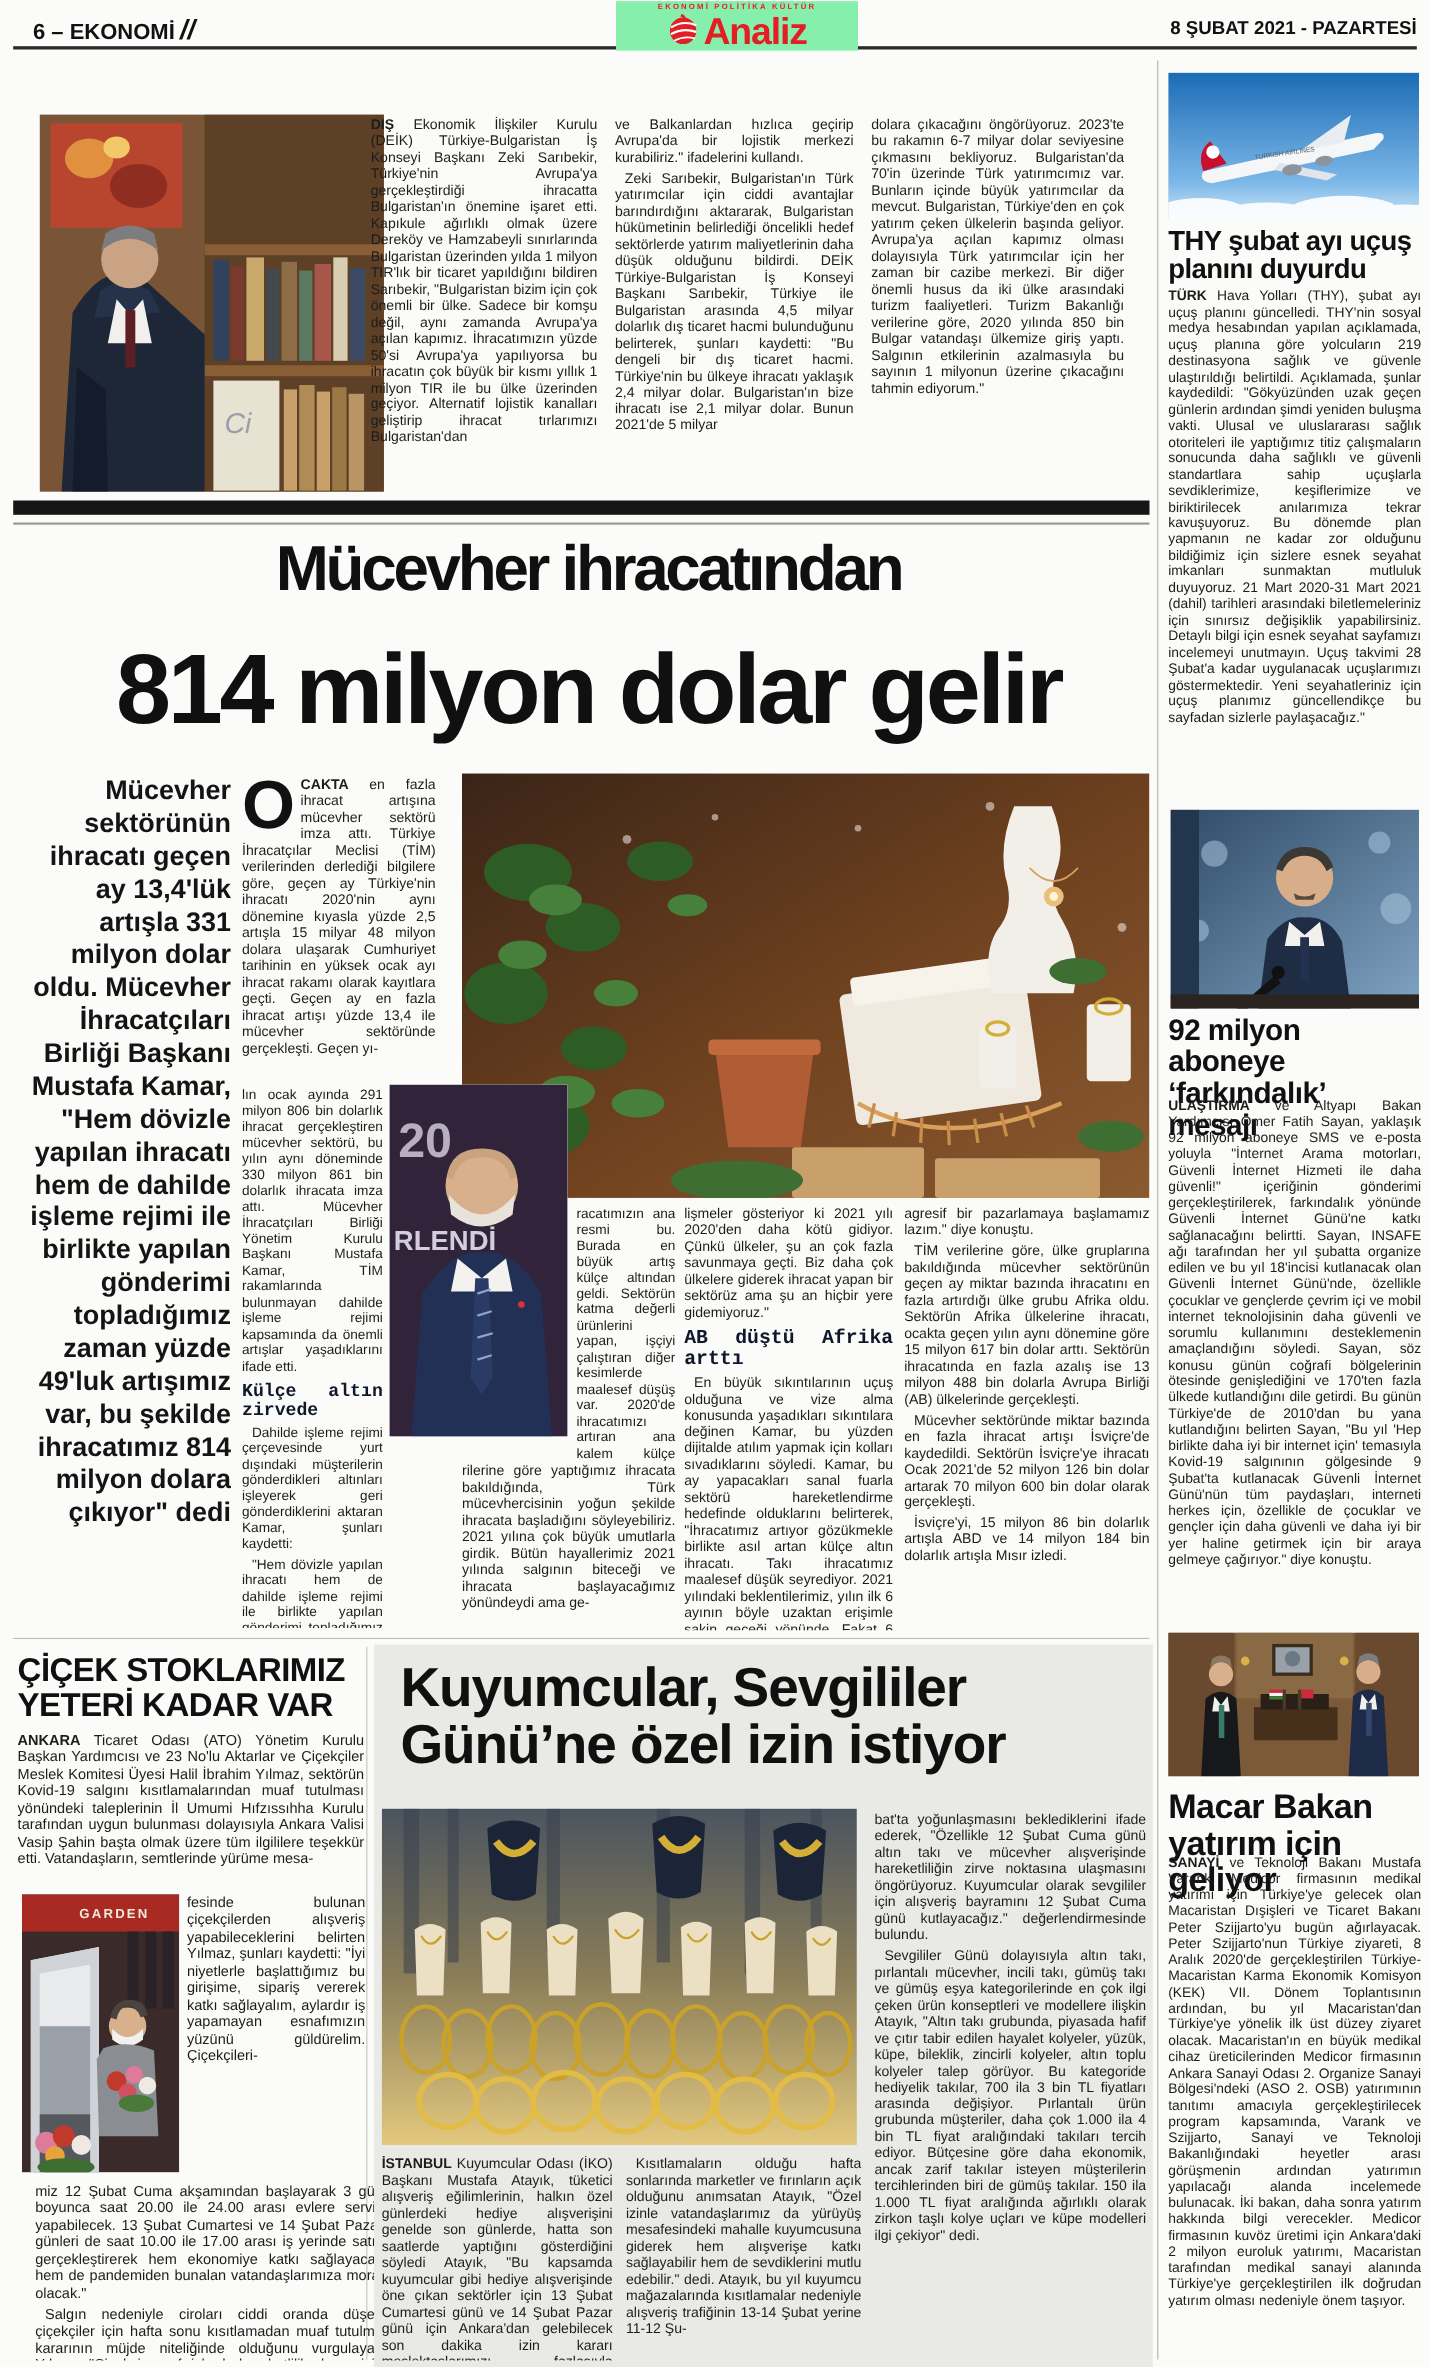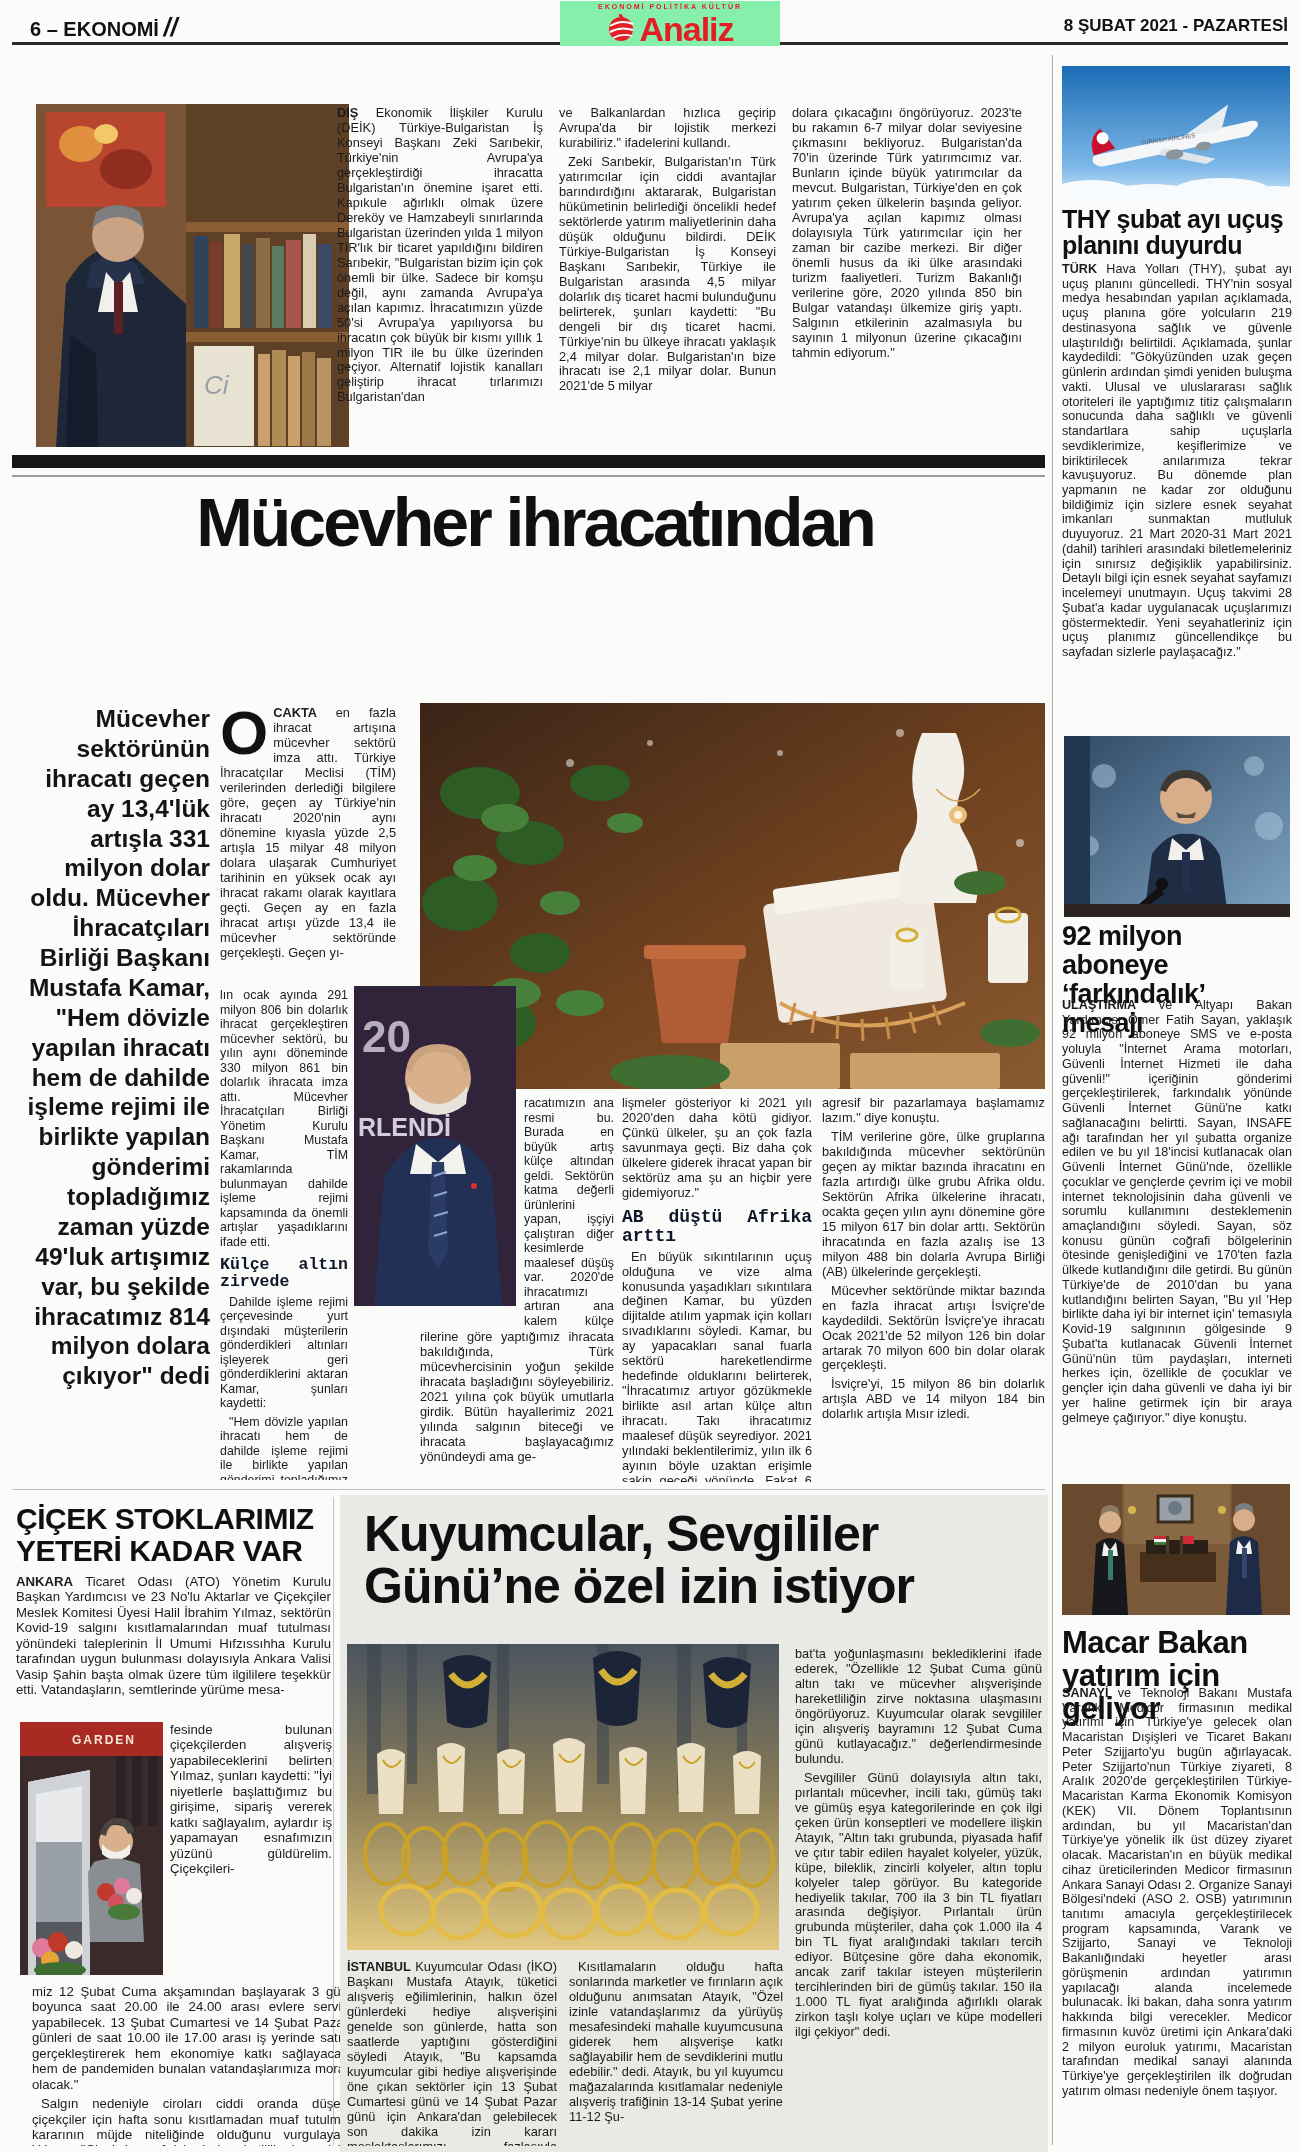--- a/index.html
+++ b/index.html
@@ -93,21 +93,22 @@
     <p>ve Balkanlardan hızlıca geçirip Avrupa'da bir lojistik merkezi kurabiliriz." ifadelerini kullandı.</p>
     <p class="ind">Zeki Sarıbekir, Bulgaristan'ın Türk yatırımcılar için ciddi avantajlar barındırdığını aktararak, Bulgaristan hükümetinin belirlediği öncelikli hedef sektörlerde yatırım maliyetlerinin daha düşük olduğunu bildirdi. DEİK Türkiye-Bulgaristan İş Konseyi Başkanı Sarıbekir, Türkiye ile Bulgaristan arasında 4,5 milyar dolarlık dış ticaret hacmi bulunduğunu belirterek, şunları kaydetti: "Bu dengeli bir dış ticaret hacmi. Türkiye'nin bu ülkeye ihracatı yaklaşık 2,4 milyar dolar. Bulgaristan'ın bize ihracatı ise 2,1 milyar dolar. Bunun 2021'de 5 milyar</p>
   </div>
   <div class="abs bt" style="left:792px;top:106px;width:230px;height:342px;">
     <p>dolara çıkacağını öngörüyoruz. 2023'te bu rakamın 6-7 milyar dolar seviyesine çıkmasını bekliyoruz. Bulgaristan'da 70'in üzerinde Türk yatırımcımız var. Bunların içinde büyük yatırımcılar da mevcut. Bulgaristan, Türkiye'den en çok yatırım çeken ülkelerin başında geliyor. Avrupa'ya açılan kapımız olması dolayısıyla Türk yatırımcılar için her zaman bir cazibe merkezi. Bir diğer önemli husus da iki ülke arasındaki turizm faaliyetleri. Turizm Bakanlığı verilerine göre, 2020 yılında 850 bin Bulgar vatandaşı ülkemize giriş yaptı. Salgının etkilerinin azalmasıyla bu sayının 1 milyonun üzerine çıkacağını tahmin ediyorum."</p>
   </div>
 
   <div class="abs" style="left:12px;top:455px;width:1033px;height:13px;background:#161616;"></div>
   <div class="abs" style="left:12px;top:475px;width:1033px;height:2px;background:#9a9a9a;"></div>
 
-  <div class="abs hl" style="left:25px;top:488px;width:1020px;text-align:center;font-size:68px;letter-spacing:-3px;line-height:1;">Mücevher ihracatından</div>
+  <div class="abs hl" style="left:25px;top:488px;width:1020px;text-align:center;font-size:58px;letter-spacing:-3px;line-height:1;">Mücevher ihracatından</div>
+  <div class="abs hl" style="left:25px;top:582px;width:1020px;text-align:center;font-size:90px;letter-spacing:-3px;line-height:1;">814 milyon dolar gelir</div>
 
   <div class="abs" style="left:26px;top:704px;width:184px;height:718px;text-align:right;font-size:24.5px;font-weight:800;line-height:1.22;color:#141414;overflow:hidden;">Mücevher sektörünün ihracatı geçen ay 13,4'lük artışla 331 milyon dolar oldu. Mücevher İhracatçıları Birliği Başkanı Mustafa Kamar, "Hem dövizle yapılan ihracatı hem de dahilde işleme rejimi ile birlikte yapılan gönderimi topladığımız zaman yüzde 49'luk artışımız var, bu şekilde ihracatımız 814 milyon dolara çıkıyor" dedi</div>
 
   <div class="abs ph" style="left:420px;top:703px;width:625px;height:386px;">
     <svg width="625" height="386" viewBox="0 0 625 386">
       <defs>
         <linearGradient id="jbg" x1="0" y1="0" x2="1" y2="1">
           <stop offset="0" stop-color="#3a2417"></stop>
             <stop offset="0.55" stop-color="#70421f"></stop>
             <stop offset="1" stop-color="#8a5a30"></stop>

